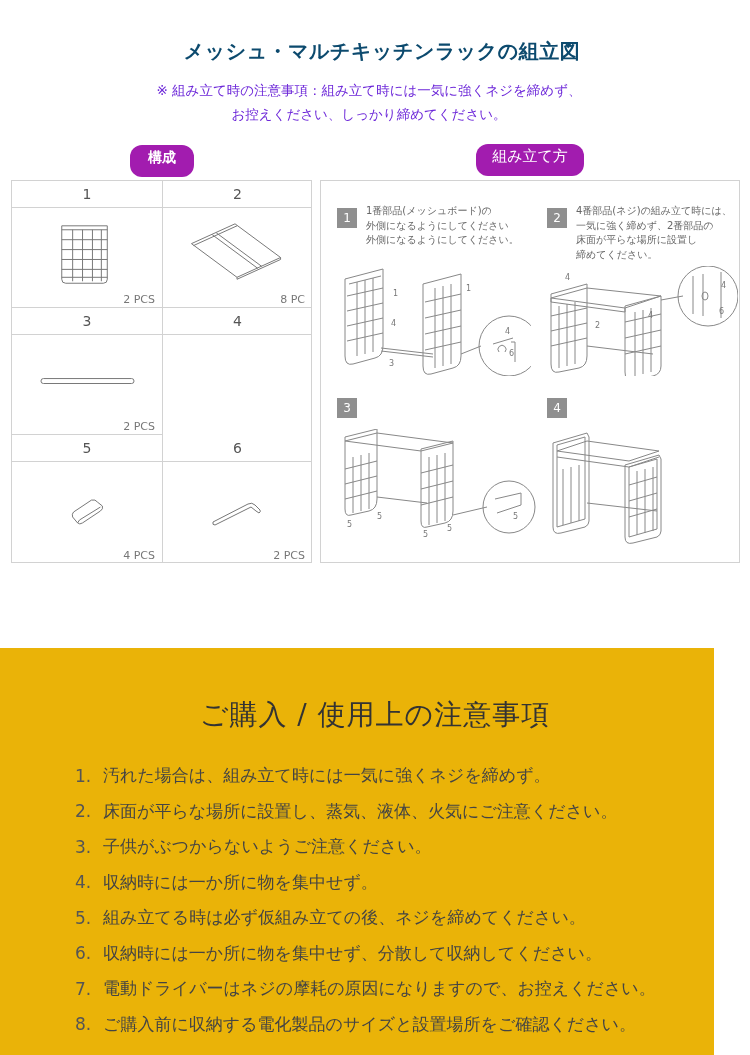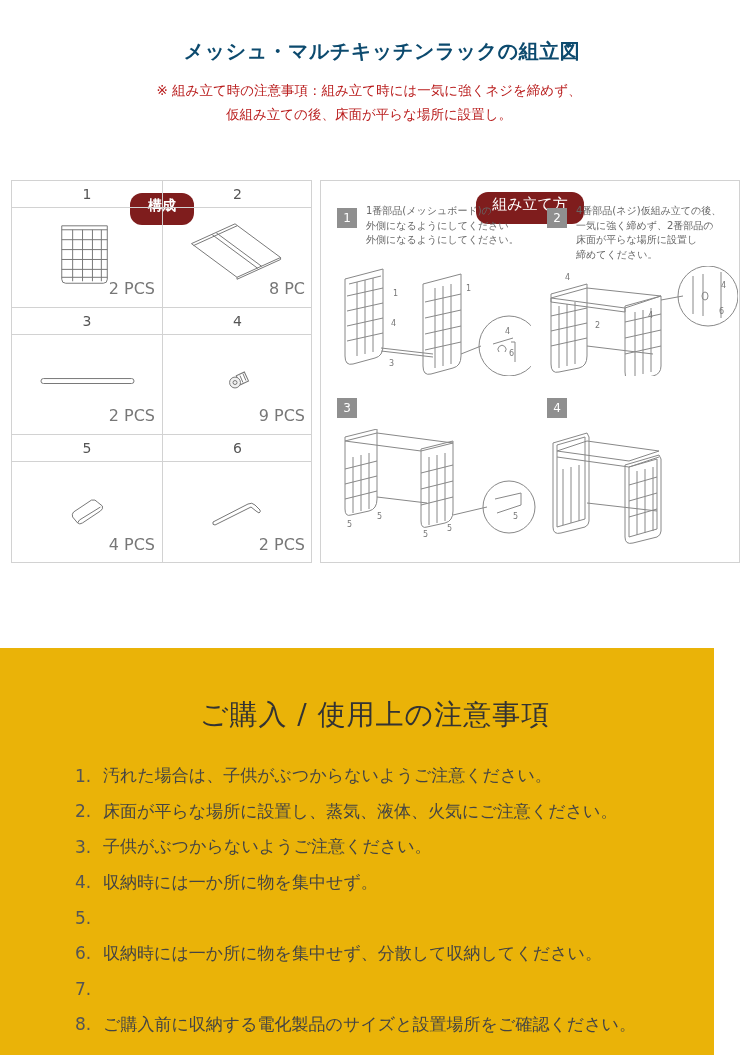--- a/index.html
+++ b/index.html
@@ -1,34 +1,34 @@
 <!DOCTYPE html>
 <html><head>
 <meta charset="utf-8">
 <style>
   * { box-sizing: border-box; margin: 0; padding: 0; }
   html, body { width: 750px; height: 1055px; background: #ffffff; overflow: hidden; }
   body { font-family: "DejaVu Sans", "Liberation Sans", sans-serif; color: #333; position: relative; }
 
   .top { position: absolute; left: 0; top: 0; width: 750px; height: 622px; background: #fff; }
   .title { position: absolute; top: 38px; left: 7px; width: 750px; text-align: center; font-size: 20px; font-weight: bold; color: #0c4a6e; letter-spacing: 0.5px; }
-  .subnote { position: absolute; top: 78px; left: 0; width: 738px; text-align: center; font-size: 13.5px; color: #b91c1c; line-height: 24px; }
-
-  .pill { position: absolute; height: 32px; border-radius: 12px; background: #7f1d1d; color: #fff; font-size: 14px; font-weight: bold; text-align: center; line-height: 24px; margin-top: 48px; }
+  .subnote { position: absolute; top: 78px; left: 0; width: 738px; text-align: center; font-size: 13.5px; color: #6d28d9; line-height: 24px; }
+
+  .pill { position: absolute; height: 32px; border-radius: 12px; background: #a21caf; color: #fff; font-size: 14px; font-weight: bold; text-align: center; line-height: 24px; }
   .pill.parts { left: 130px; top: 145px; width: 64px; }
   .pill.assembly { left: 476px; top: 144px; width: 108px; font-weight: normal; font-size: 15px; }
 
   
   .parts-table { position: absolute; left: 11px; top: 180px; width: 301px; height: 383px; border: 1px solid #d2d2d2; }
   .cell { position: absolute; border-right: 1px solid #d2d2d2; border-bottom: 1px solid #d2d2d2; }
   .col0 { left: 0; width: 151px; }
   .col1 { left: 151px; width: 149px; border-right: none; }
   .hdr { height: 27px; text-align: center; font-size: 14px; line-height: 27px; color: #555; }
   .body { height: 100px; }
-  .qty { position: absolute; right: 7px; bottom: 9px; font-size: 16px; color: #777; }
+  .qty { position: absolute; right: 7px; bottom: 1px; font-size: 11px; color: #777; }
   .illus { position: absolute; left: 0; top: 0; width: 100%; height: 100%; }
 
   
   .assembly-box { position: absolute; left: 320px; top: 180px; width: 420px; height: 383px; border: 1px solid #d2d2d2; }
   .step-num { position: absolute; width: 20px; height: 20px; background: #8f8f8f; color: #fff; font-size: 12px; text-align: center; line-height: 20px; }
   .step-text { position: absolute; font-size: 10px; color: #666; line-height: 14.5px; }
   .step-illus { position: absolute; }
 
   
   .bottom { position: absolute; left: 0; top: 648px; width: 714px; height: 433px; background: #eab308; }
@@ -37,21 +37,21 @@
   .notice-list li { height: 35.5px; font-size: 17px; color: #444; display: flex; align-items: center; }
   .notice-list .num { width: 28px; color: #555; }
 </style>
 </head>
 <body>
 
 <div class="top">
   <div class="title">メッシュ・マルチキッチンラックの組立図</div>
   <div class="subnote">
     <div>※ 組み立て時の注意事項：組み立て時には一気に強くネジを締めず、</div>
-    <div>仮組み立ての後、床面が平らな場所に設置し。</div>
+    <div>お控えください、しっかり締めてください。</div>
   </div>
 
   <div class="pill parts">構成</div>
   <div class="pill assembly">組み立て方</div>
 
   <div class="parts-table">
 
     <div class="cell hdr col0" style="top:0">1</div>
     <div class="cell hdr col1" style="top:0">2</div>
     <div class="cell body col0" style="top:27px">
@@ -86,32 +86,20 @@
     </div>
 
     <div class="cell hdr col0" style="top:127px">3</div>
     <div class="cell hdr col1" style="top:127px">4</div>
     <div class="cell body col0" style="top:154px">
       <svg class="illus" viewBox="0 0 151 100">
         <rect x="29" y="44" width="94" height="5" rx="2.5" fill="none" stroke="#777" stroke-width="1"></rect>
       </svg>
       <span class="qty">2 PCS</span>
     </div>
-    <div class="cell body col1" style="top:154px">
-      <svg class="illus" viewBox="0 0 149 100">
-        <g fill="none" stroke="#777" stroke-width="1">
-          <rect x="75" y="39" width="9" height="10" transform="rotate(-25 79 44)"></rect>
-          <line x1="77" y1="41" x2="80" y2="48"></line>
-            <line x1="80" y1="39" x2="83" y2="46"></line>
-          <circle cx="72" cy="48" r="5.5" fill="#f0f0f0"></circle>
-          <circle cx="72" cy="48" r="2"></circle>
-        </g>
-      </svg>
-      <span class="qty">9 PCS</span>
-    </div>
 
     <div class="cell hdr col0" style="top:254px">5</div>
     <div class="cell hdr col1" style="top:254px">6</div>
     <div class="cell body col0" style="top:281px; height:101px; border-bottom:none">
       <svg class="illus" viewBox="0 0 151 101">
         <g fill="none" stroke="#777" stroke-width="1">
           <path d="M62 50 L80 38 Q84 37 86 40 L91 44 Q92 47 89 49 L71 61 Q68 63 66 61 L61 55 Q60 52 62 50 Z"></path>
           <path d="M66 61 L68 58 L89 45"></path>
         </g>
       </svg>
@@ -171,21 +159,21 @@
           <text x="135" y="25">1</text>
         <text x="60" y="60">4</text>
           <text x="58" y="100">3</text>
         <text x="174" y="68">4</text>
           <text x="178" y="90">6</text>
       </g>
     </svg>
 
     <div class="step-num" style="left:226px; top:27px">2</div>
     <div class="step-text" style="left:255px; top:23px">
-      <div>4番部品(ネジ)仮組み立ての後、</div>
+      <div>4番部品(ネジ)の組み立て時には、</div>
       <div>一気に強く締めず、2番部品の</div>
       <div>床面が平らな場所に設置し</div>
       <div>締めてください。</div>
     </div>
     <svg class="step-illus" style="left:222px; top:85px" width="195" height="110" viewBox="0 0 195 110">
       <g fill="none" stroke="#888" stroke-width="1">
 
         <path d="M8 28 L44 18 V90 Q44 100 36 102 L16 106 Q8 108 8 98 Z"></path>
         <line x1="16" y1="40" x2="16" y2="102"></line>
           <line x1="24" y1="38" x2="24" y2="100"></line>
@@ -276,42 +264,44 @@
       </g>
     </svg>
   </div>
 </div>
 
 <div class="bottom">
   <div class="notice-title">ご購入 / 使用上の注意事項</div>
   <ol class="notice-list">
     <li>
         <span class="num">1.</span>
-        <span>汚れた場合は、子供がぶつからないようご注意ください。</span>
+        <span>汚れた場合は、組み立て時には一気に強くネジを締めず。</span>
       </li>
     <li>
         <span class="num">2.</span>
         <span>床面が平らな場所に設置し、蒸気、液体、火気にご注意ください。</span>
       </li>
     <li>
         <span class="num">3.</span>
         <span>子供がぶつからないようご注意ください。</span>
       </li>
     <li>
         <span class="num">4.</span>
         <span>収納時には一か所に物を集中せず。</span>
       </li>
     <li>
         <span class="num">5.</span>
+        <span>組み立てる時は必ず仮組み立ての後、ネジを締めてください。</span>
       </li>
     <li>
         <span class="num">6.</span>
         <span>収納時には一か所に物を集中せず、分散して収納してください。</span>
       </li>
     <li>
         <span class="num">7.</span>
+        <span>電動ドライバーはネジの摩耗の原因になりますので、お控えください。</span>
       </li>
     <li>
         <span class="num">8.</span>
         <span>ご購入前に収納する電化製品のサイズと設置場所をご確認ください。</span>
       </li>
   </ol>
 </div>
 
 </body></html>

